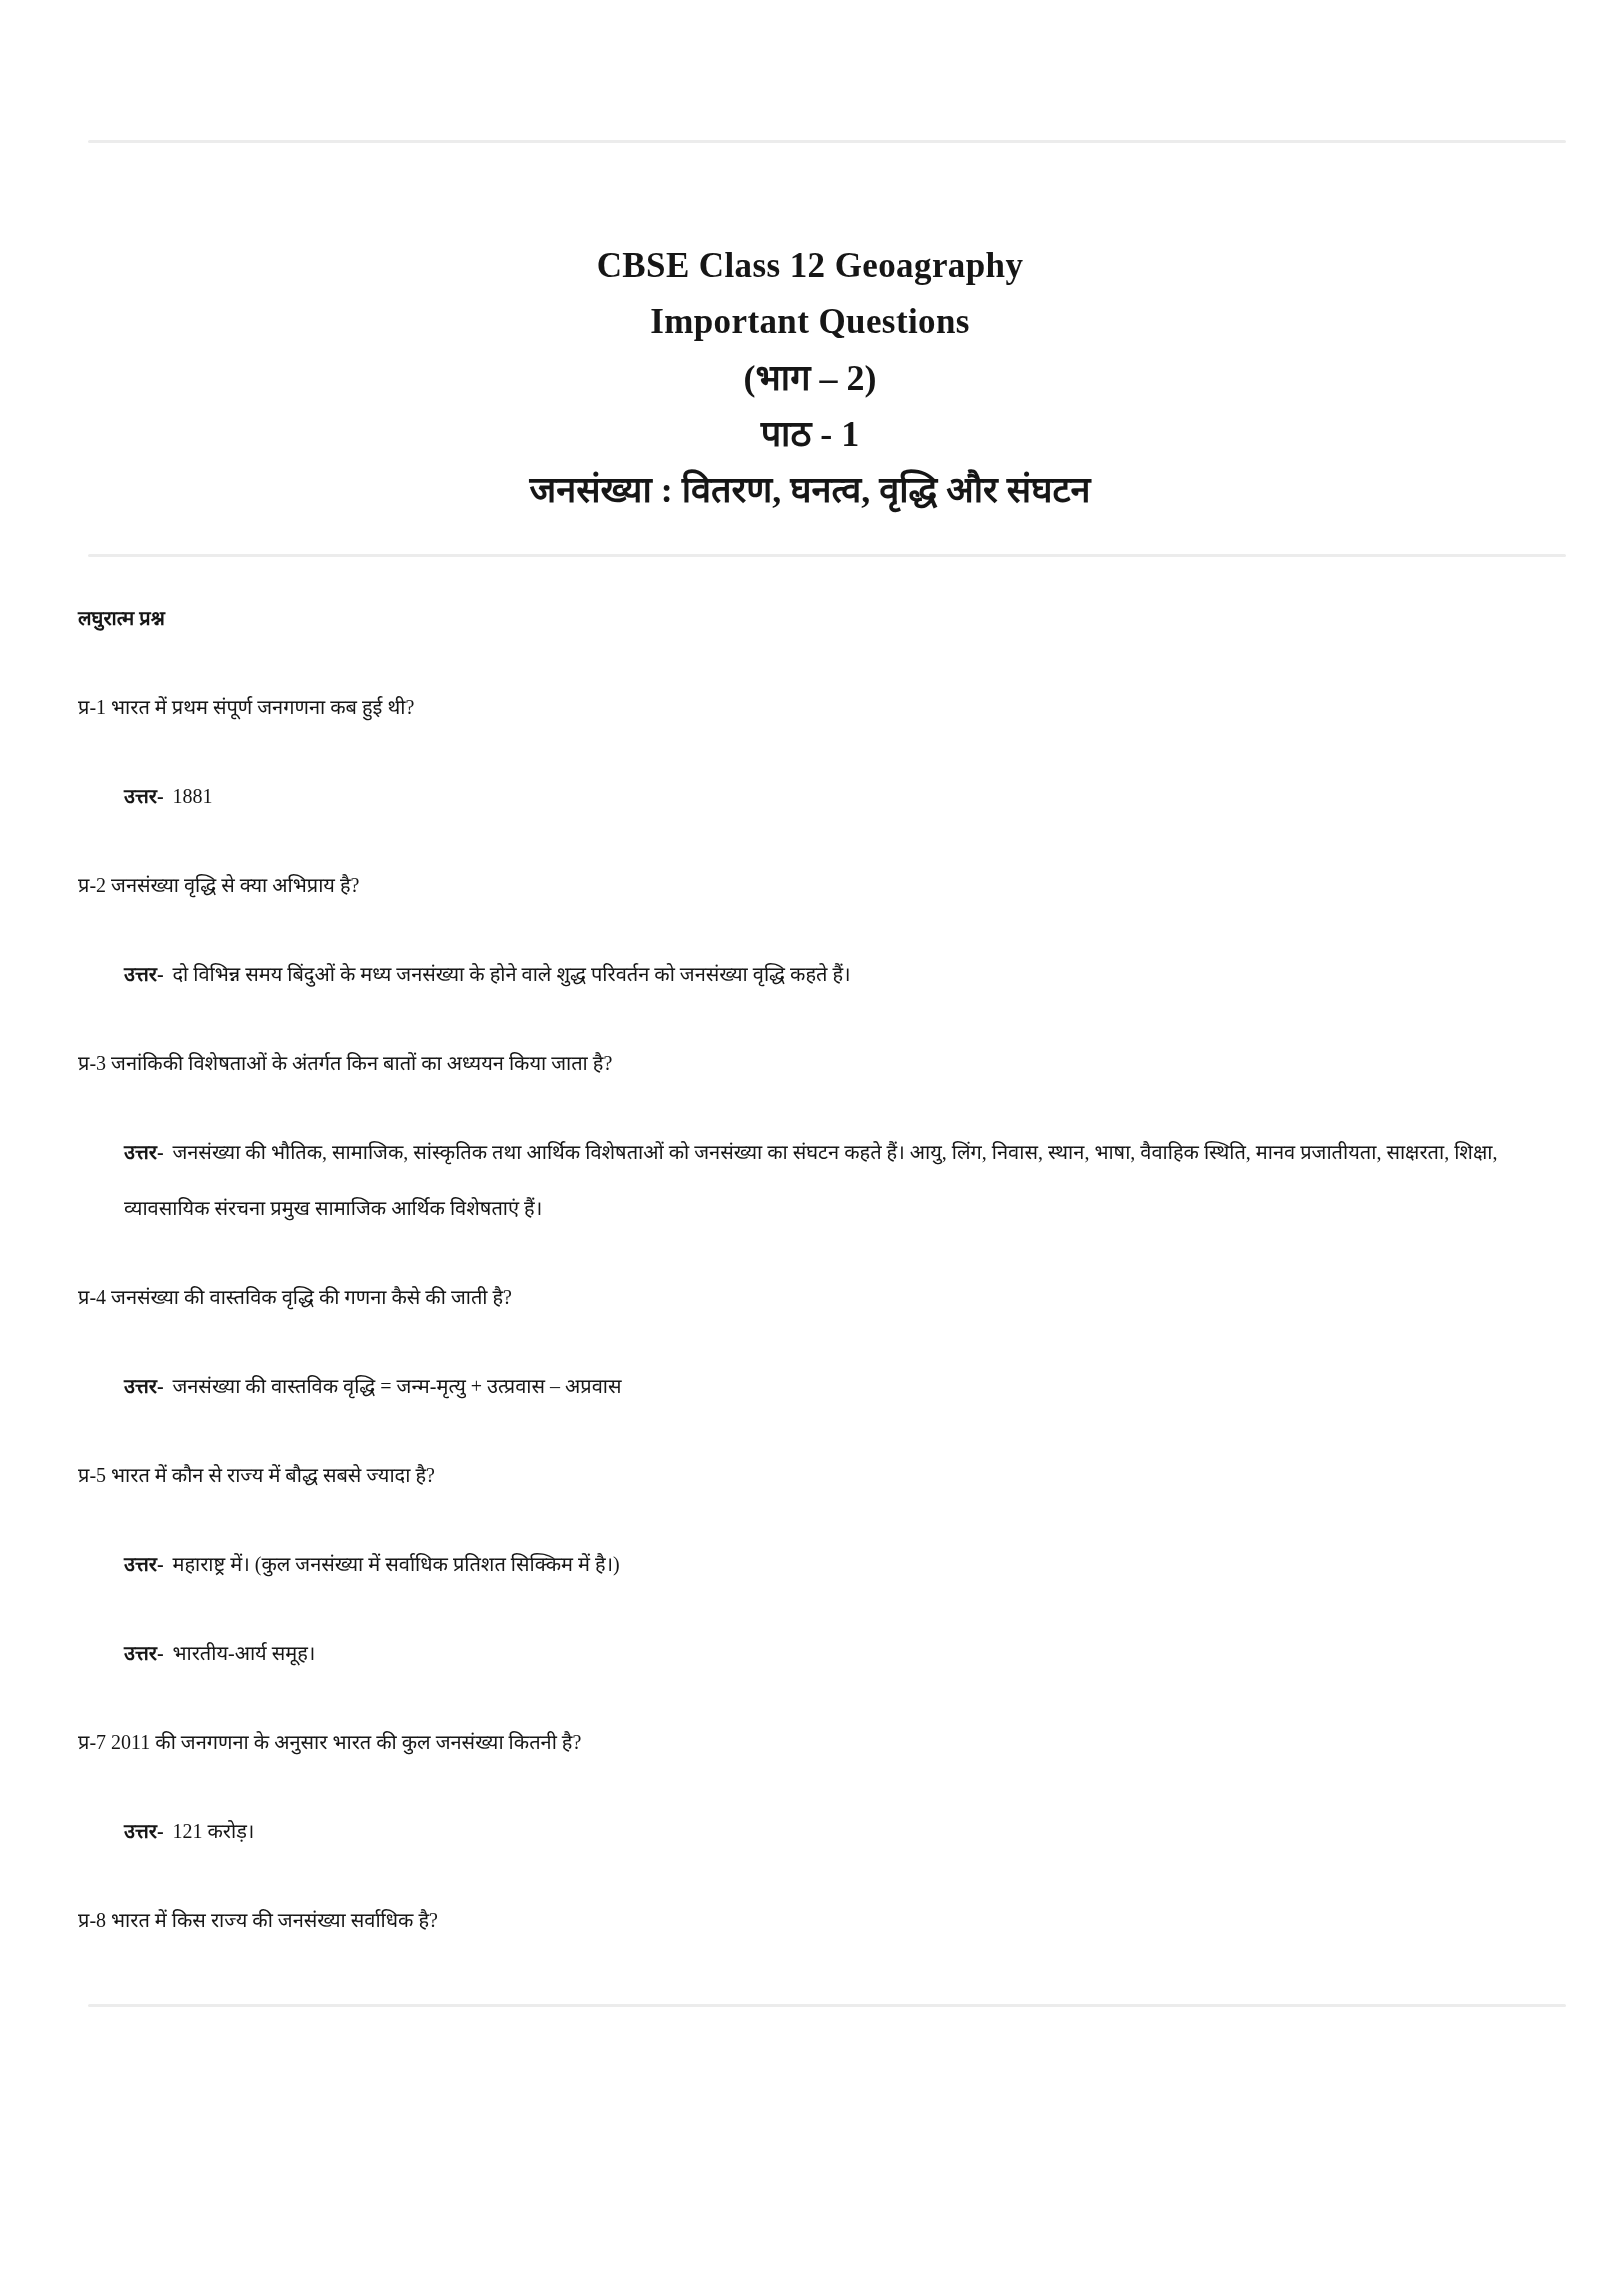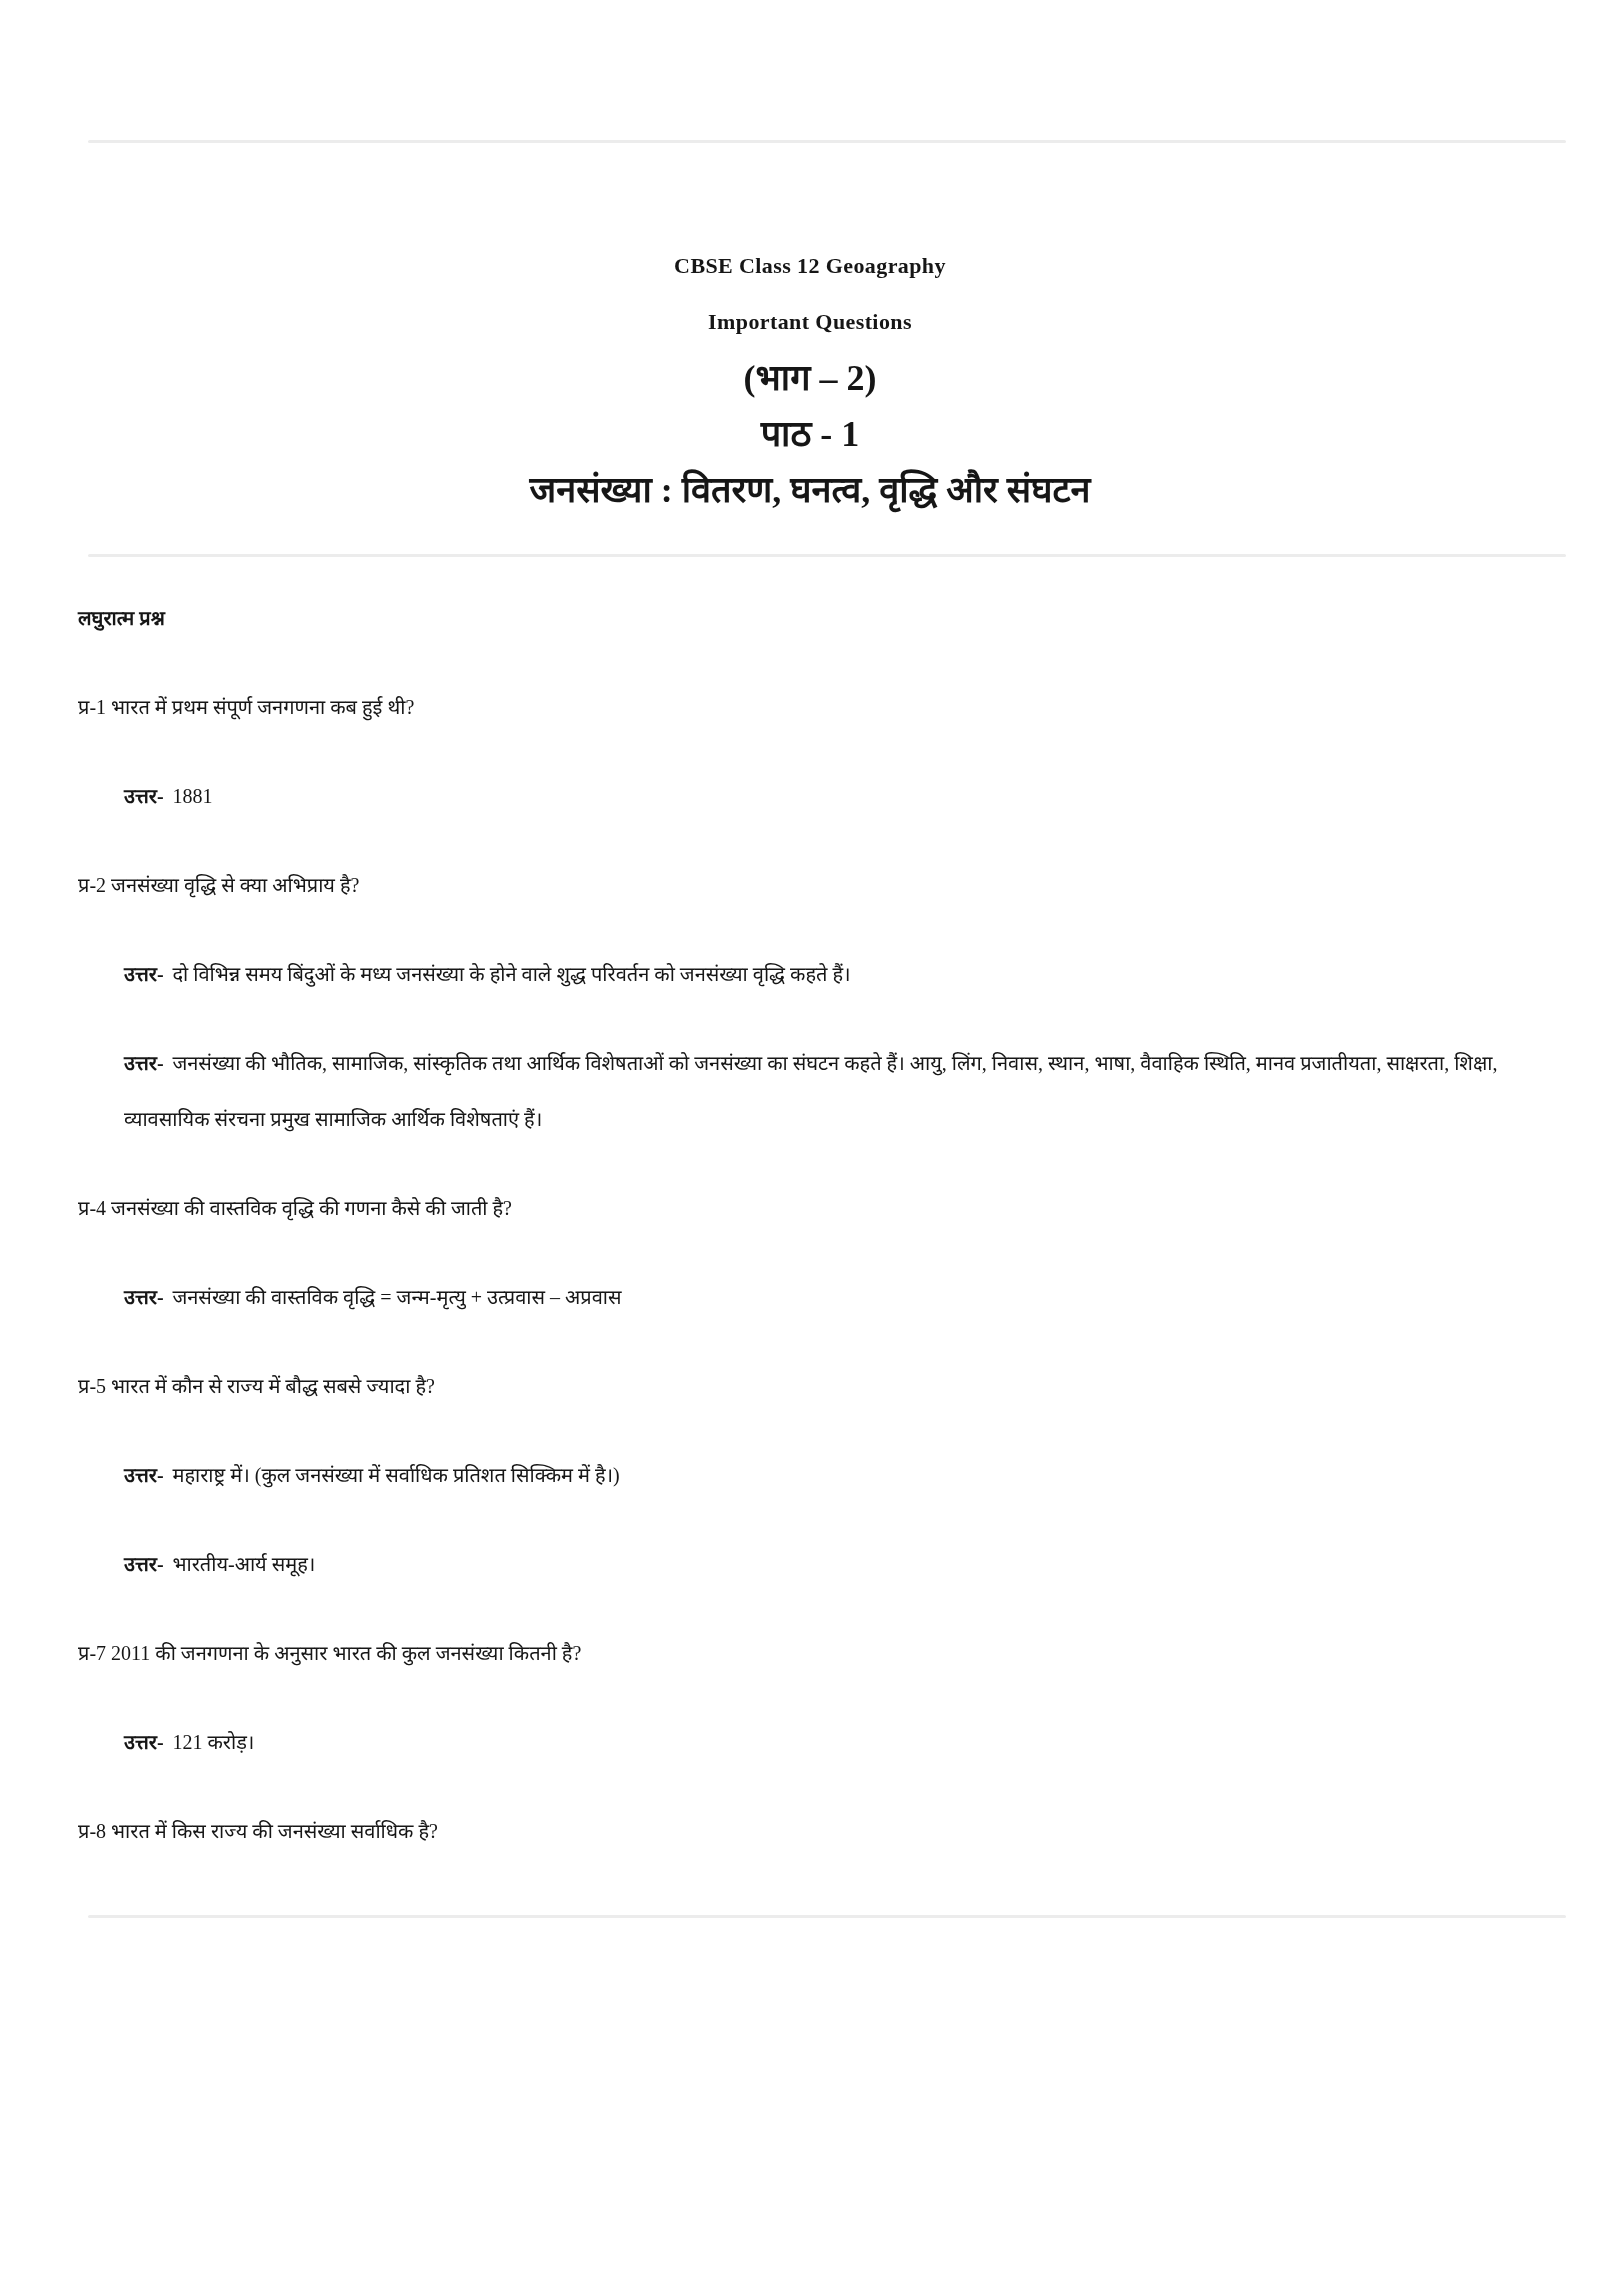--- a/index.html
+++ b/index.html
@@ -22,21 +22,21 @@
   .divider-top { margin-top: 140px; }
   .divider-mid { margin-top: 36px; }
   .divider-bottom { margin-top: 56px; }
   header { margin-top: 95px; text-align: center; }
   .h-line {
     line-height: 56px;
     font-weight: bold;
     font-size: 36px;
     white-space: nowrap;
   }
-  .h-line.en { font-size: 22px; letter-spacing: 0.4px; }
+  .h-line.en { font-size: 35px; letter-spacing: 0.4px; }
   main { padding: 0 83px 0 78px; }
   main p {
     margin: 33px 0 0 0;
     font-size: 20px;
     line-height: 56px;
   }
   .section-heading { font-weight: bold; }
   .question { font-weight: normal; }
   .answer { font-weight: normal; margin-left: 46px; }
   .a-prefix { font-weight: bold; margin-right: 8.8px; }
@@ -58,20 +58,21 @@
 
   <div class="divider divider-mid"></div>
 
   <main>
     <p class="section-heading">लघुरात्म प्रश्न</p>
     <div id="qa-list">
         <p class="question">प्र-1 भारत में प्रथम संपूर्ण जनगणना कब हुई थी?</p>
         <p class="answer"><span class="a-prefix">उत्तर-</span><span class="a-text">1881</span></p>
         <p class="question">प्र-2 जनसंख्या वृद्धि से क्या अभिप्राय है?</p>
         <p class="answer"><span class="a-prefix">उत्तर-</span><span class="a-text">दो विभिन्न समय बिंदुओं के मध्य जनसंख्या के होने वाले शुद्ध परिवर्तन को जनसंख्या वृद्धि कहते हैं।</span></p>
+        <p class="question">प्र-3 जनांकिकी विशेषताओं के अंतर्गत किन बातों का अध्ययन किया जाता है?</p>
         <p class="answer"><span class="a-prefix">उत्तर-</span><span class="a-text">जनसंख्या की भौतिक, सामाजिक, सांस्कृतिक तथा आर्थिक विशेषताओं को जनसंख्या का संघटन कहते हैं। आयु, लिंग, निवास, स्थान, भाषा, वैवाहिक स्थिति, मानव प्रजातीयता, साक्षरता, शिक्षा, व्यावसायिक संरचना प्रमुख सामाजिक आर्थिक विशेषताएं हैं।</span></p>
         <p class="question">प्र-4 जनसंख्या की वास्तविक वृद्धि की गणना कैसे की जाती है?</p>
         <p class="answer"><span class="a-prefix">उत्तर-</span><span class="a-text">जनसंख्या की वास्तविक वृद्धि = जन्म-मृत्यु + उत्प्रवास – अप्रवास</span></p>
         <p class="question">प्र-5 भारत में कौन से राज्य में बौद्ध सबसे ज्यादा है?</p>
         <p class="answer"><span class="a-prefix">उत्तर-</span><span class="a-text">महाराष्ट्र में। (कुल जनसंख्या में सर्वाधिक प्रतिशत सिक्किम में है।)</span></p>
         <p class="answer"><span class="a-prefix">उत्तर-</span><span class="a-text">भारतीय-आर्य समूह।</span></p>
         <p class="question">प्र-7 2011 की जनगणना के अनुसार भारत की कुल जनसंख्या कितनी है?</p>
         <p class="answer"><span class="a-prefix">उत्तर-</span><span class="a-text">121 करोड़।</span></p>
         <p class="question">प्र-8 भारत में किस राज्य की जनसंख्या सर्वाधिक है?</p>
       </div>

